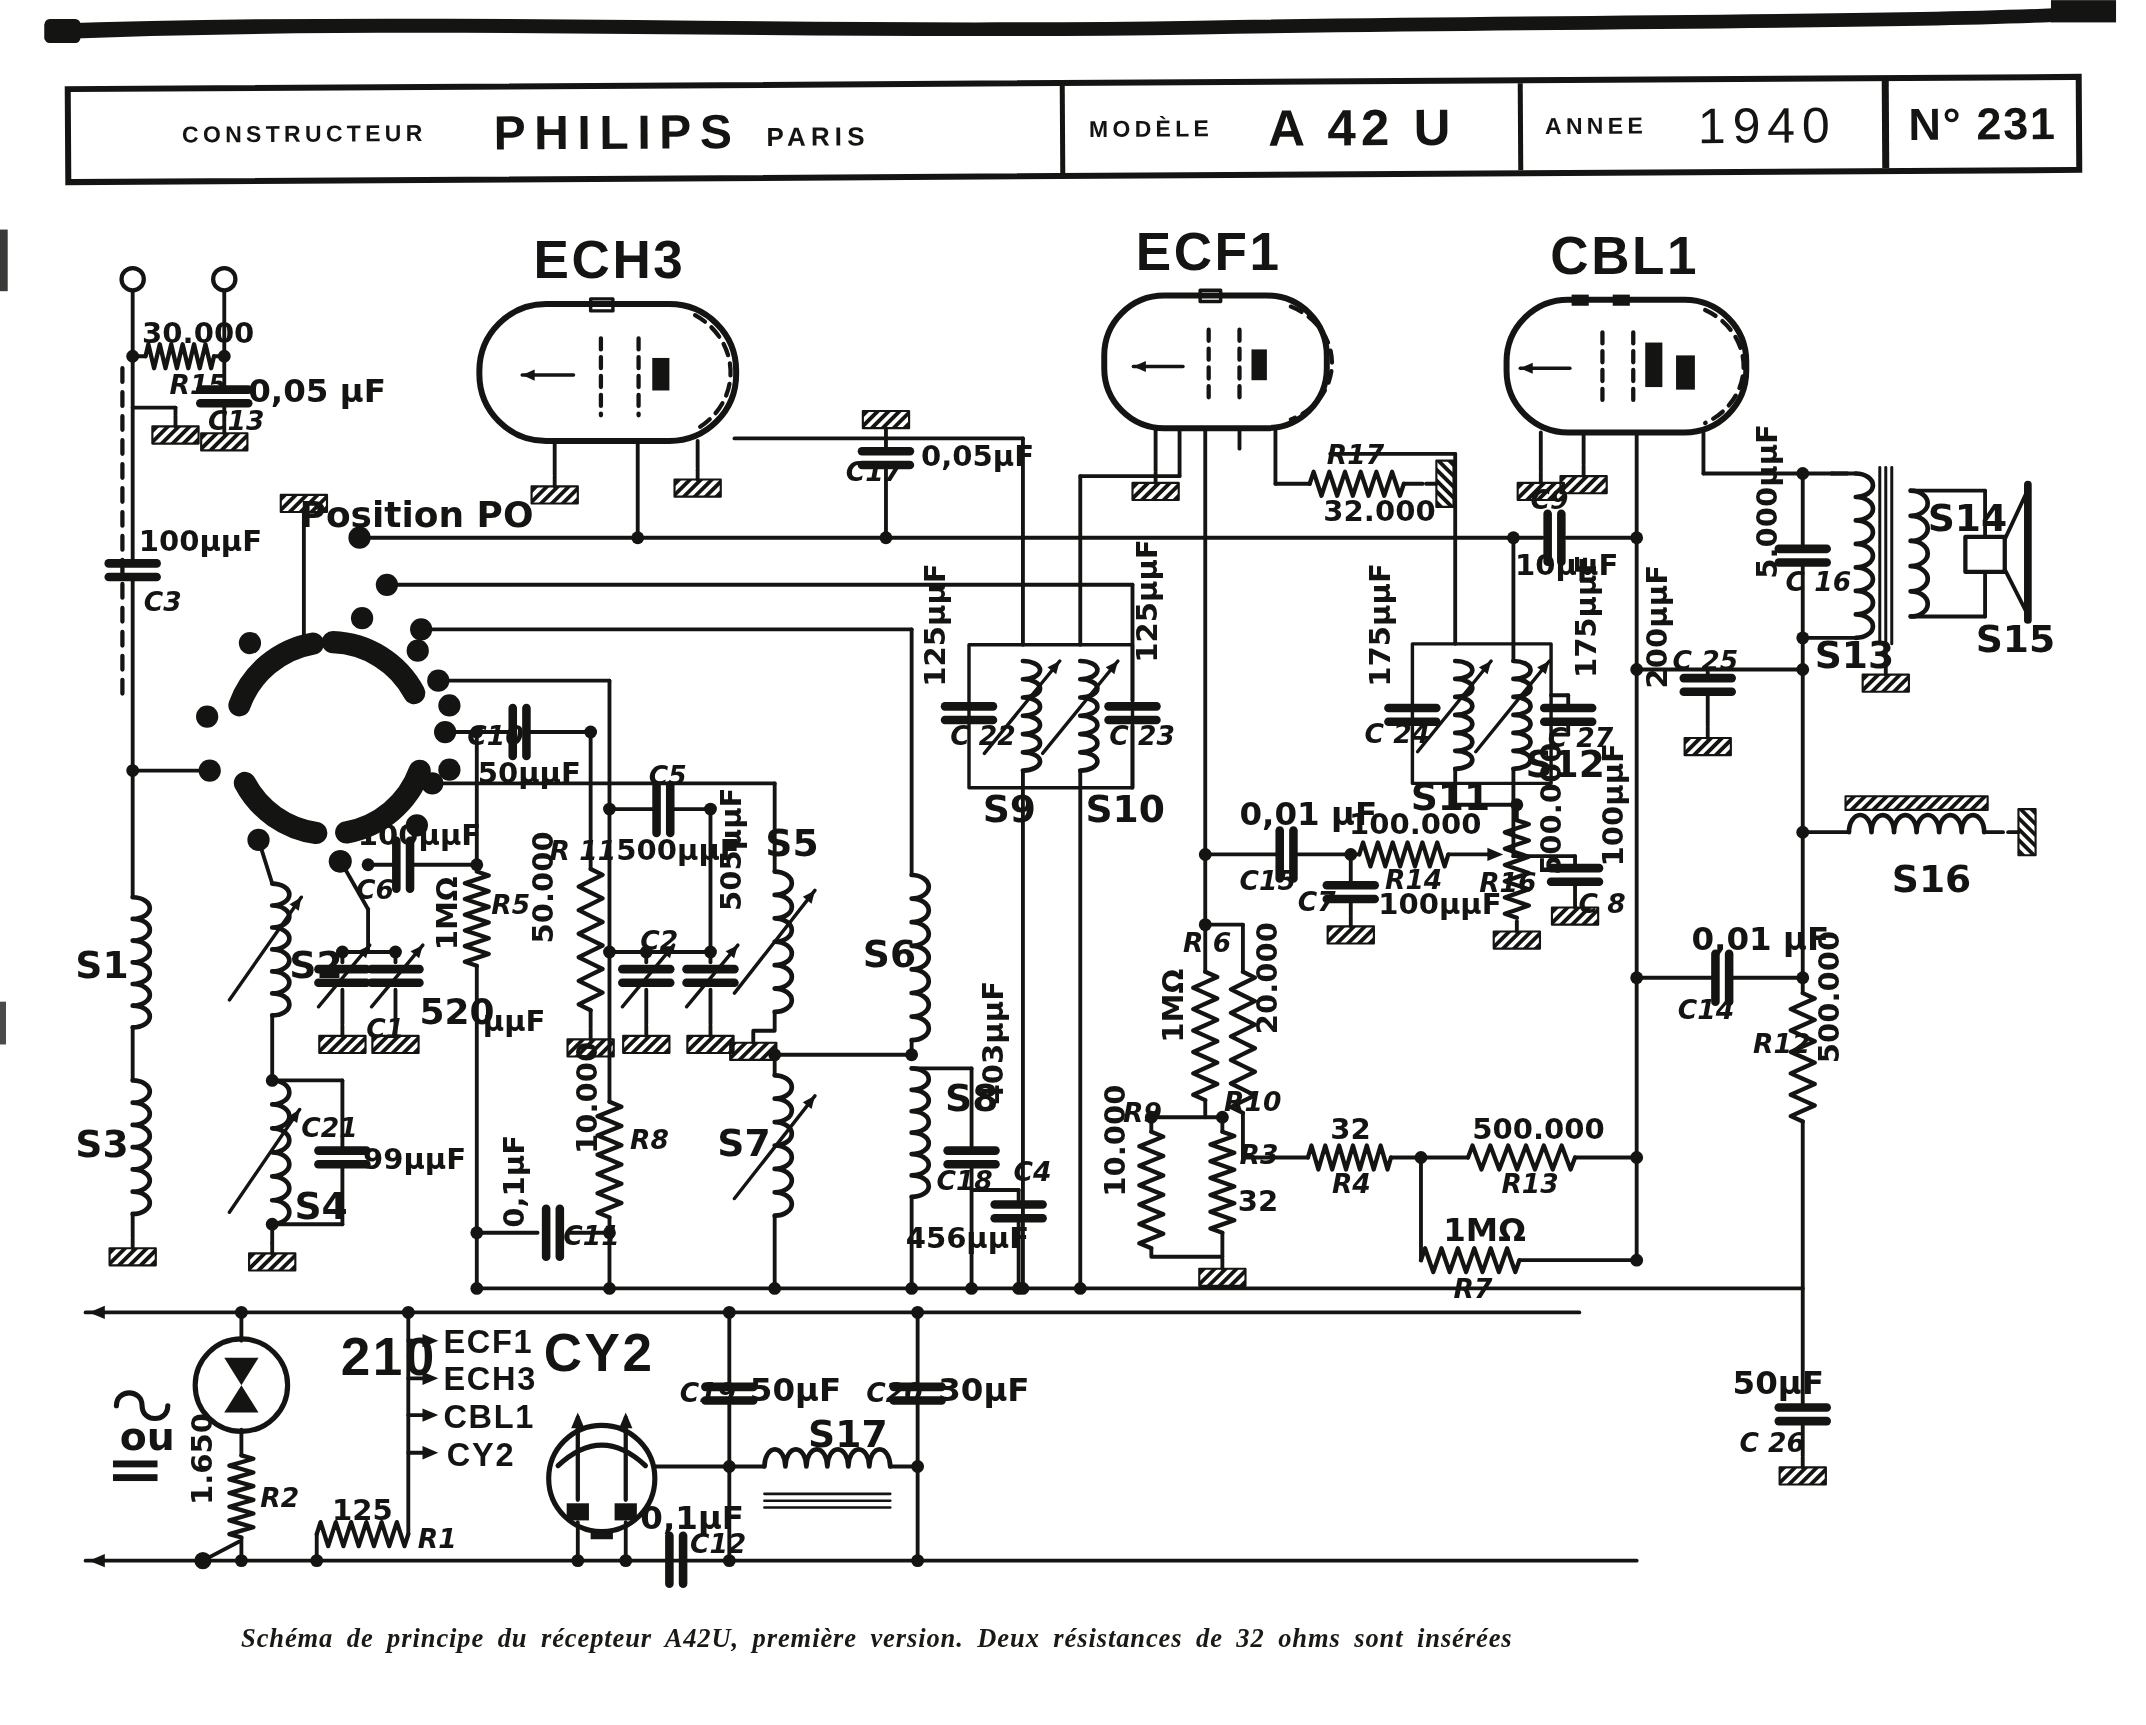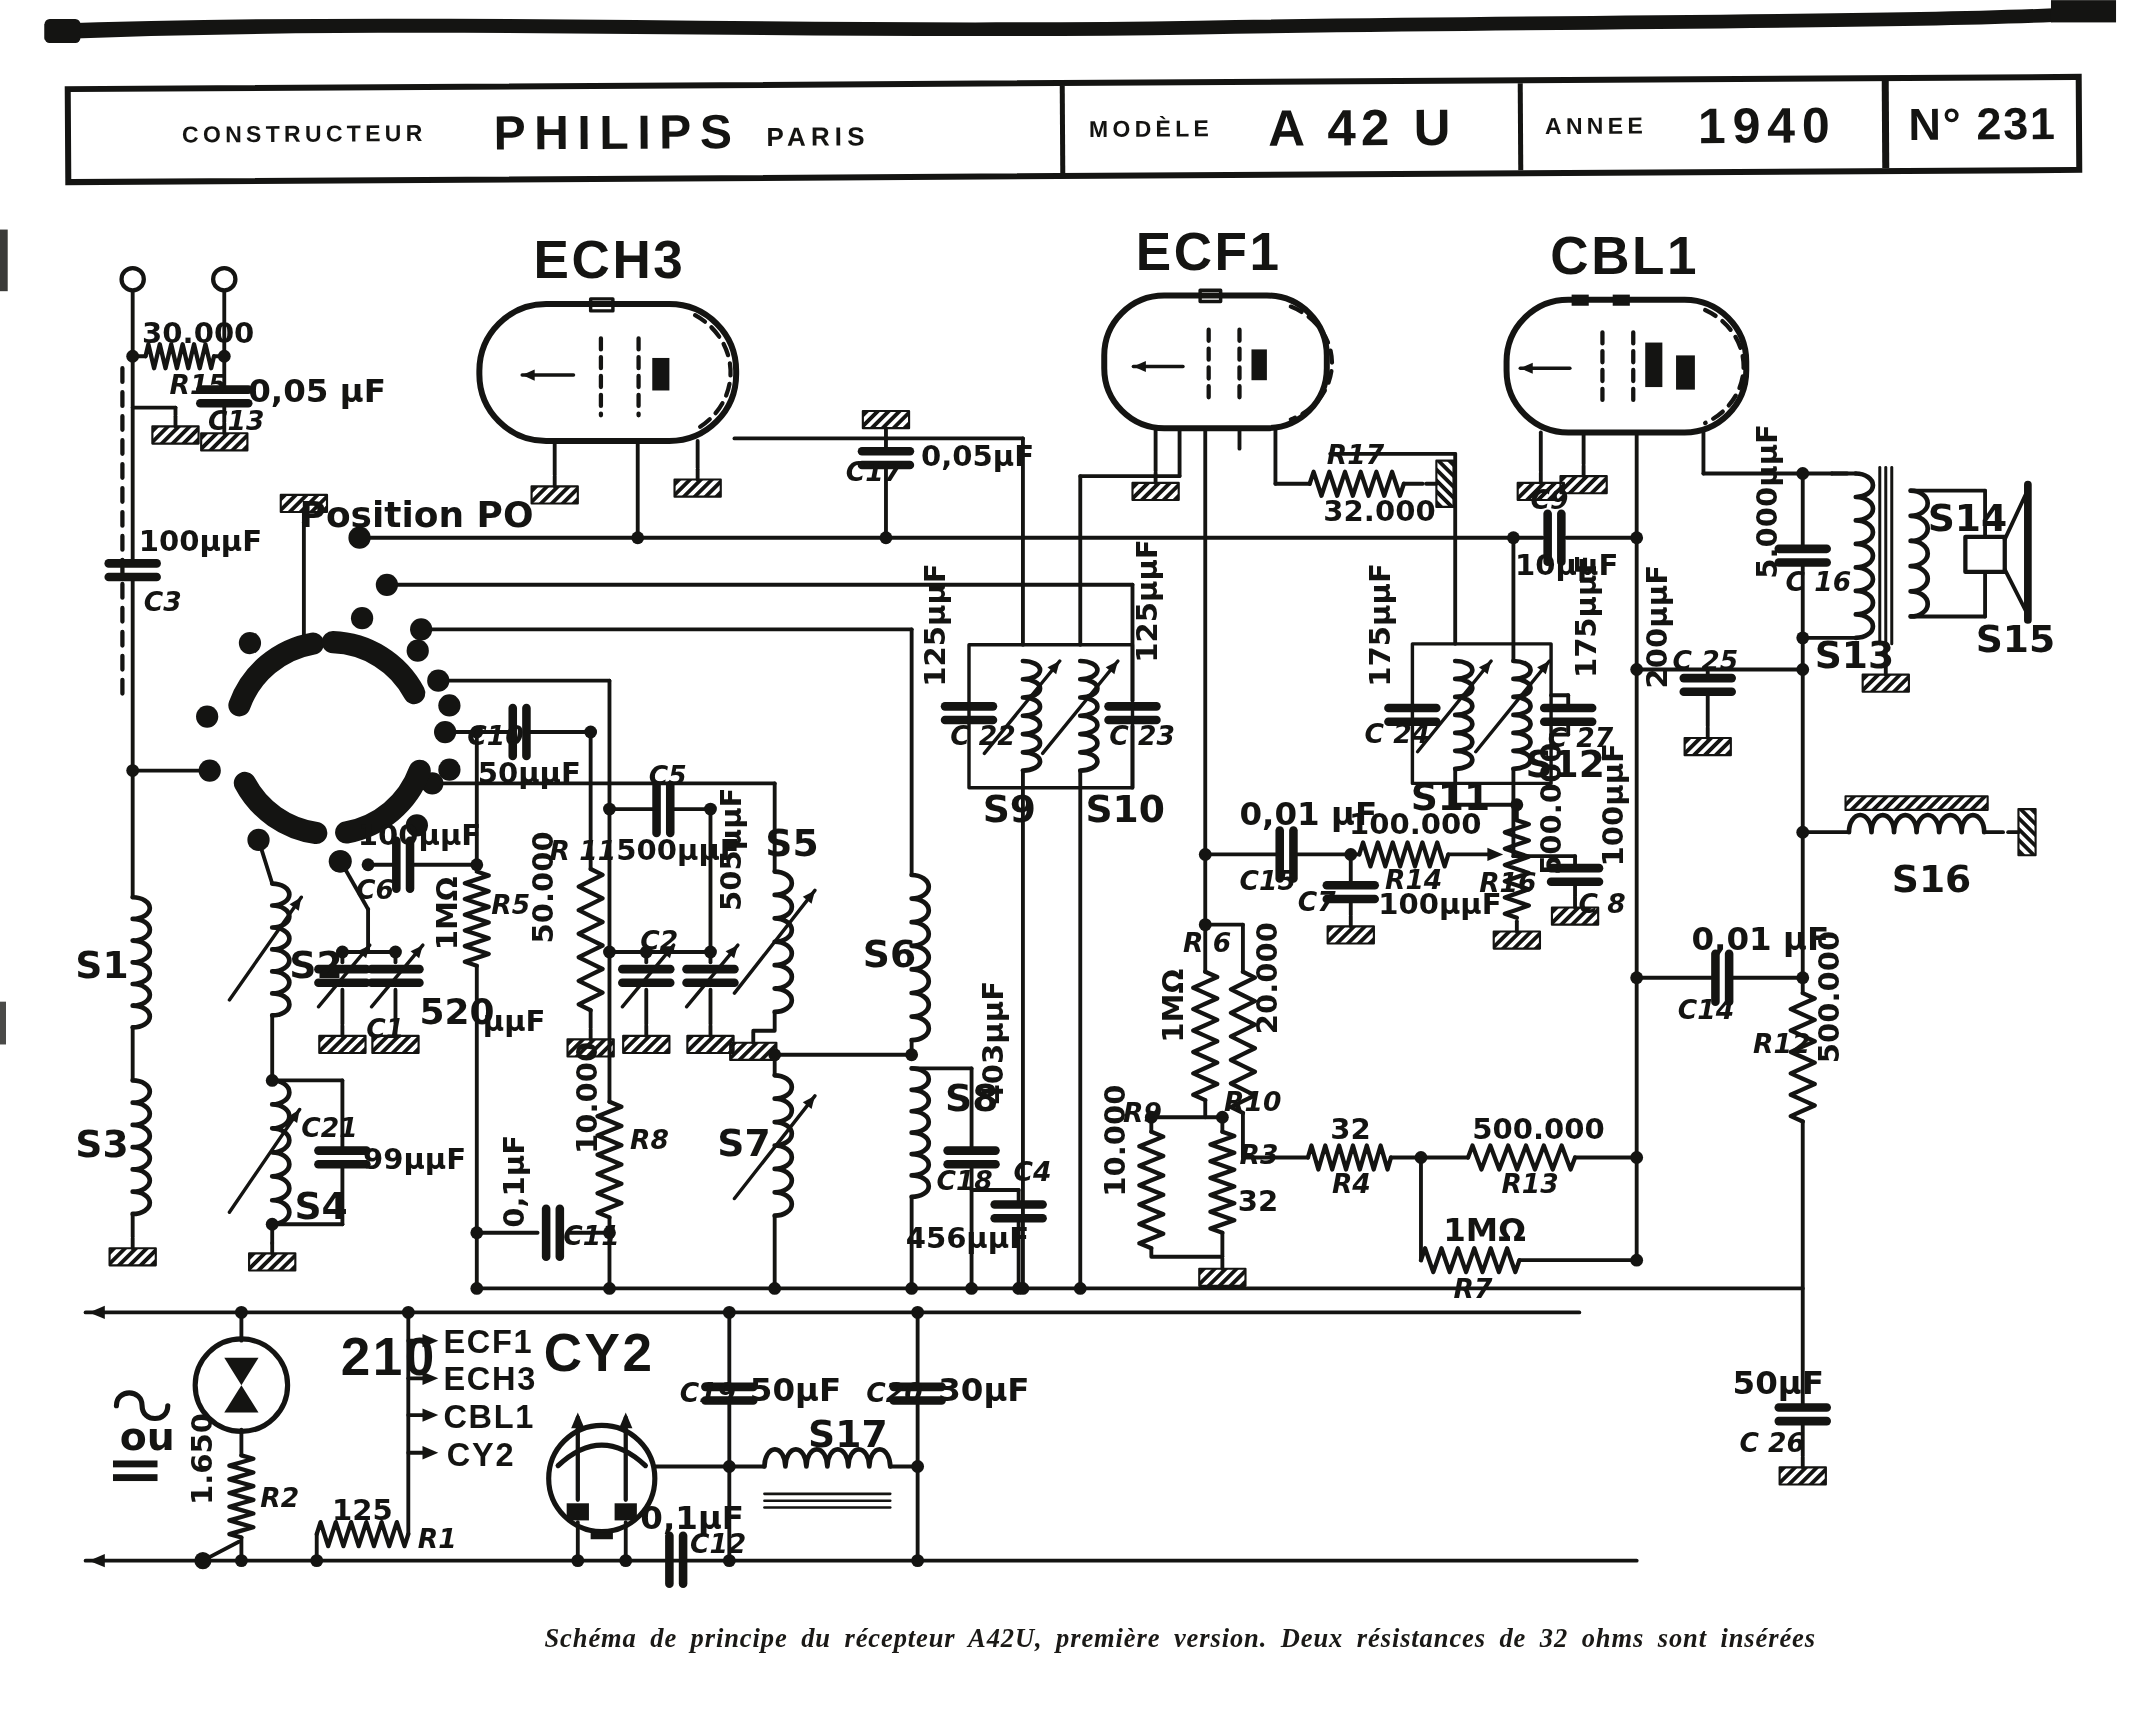--- a/index.html
+++ b/index.html
@@ -16,27 +16,27 @@
   }
   .hdr-sec{display:flex;align-items:center;box-sizing:border-box;}
   .hdr-sec.s1{flex:0 0 989px;padding-left:111px;}
   .hdr-sec.s2{flex:0 0 458px;border-left:5.1px solid #141412;padding-left:24px;}
   .hdr-sec.s3{flex:0 0 364px;border-left:5.1px solid #141412;padding-left:22px;}
   .hdr-sec.s4{flex:1;border-left:7.7px solid #141412;justify-content:center;}
   .hdr-small{font-size:23px;font-weight:bold;letter-spacing:4.3px;}
   .hdr-brand{font-size:48px;font-weight:bold;letter-spacing:8.6px;margin-left:67px;}
   .hdr-city{font-size:26px;font-weight:bold;letter-spacing:5.1px;margin-left:26px;margin-top:12px;}
   .hdr-model{font-size:51px;font-weight:bold;letter-spacing:5.1px;margin-left:55px;}
-  .hdr-year{font-size:50px;font-weight:bold;letter-spacing:6.8px;margin-left:51px;}
+  .hdr-year{font-size:50px;font-weight:normal;letter-spacing:6.8px;margin-left:51px;}
   .hdr-num{font-size:45px;font-weight:bold;letter-spacing:1.7px;}
   
   .caption{
     position:absolute;left:241px;top:1621px;width:1575px;
     font-family:"Liberation Serif", serif;font-style:italic;font-weight:bold;
-    font-size:26.5px;line-height:34px;letter-spacing:0.9px;word-spacing:6px;color:#1a1916;text-align:right;
+    font-size:26.5px;line-height:34px;letter-spacing:0.9px;word-spacing:6px;color:#1a1916;
   }
   
   text{fill:#141412;stroke:none;}
   .big{font:bold 62px "Liberation Sans",sans-serif;letter-spacing:3px;}
   .ht{font:bold 38px "Liberation Sans",sans-serif;letter-spacing:2px;}
   .S{font:bold 44px "DejaVu Sans",sans-serif;}
   .val{font:bold 34px "DejaVu Sans",sans-serif;}
   .ref{font:italic bold 31px "DejaVu Sans",sans-serif;}
 </style>
 </head>

